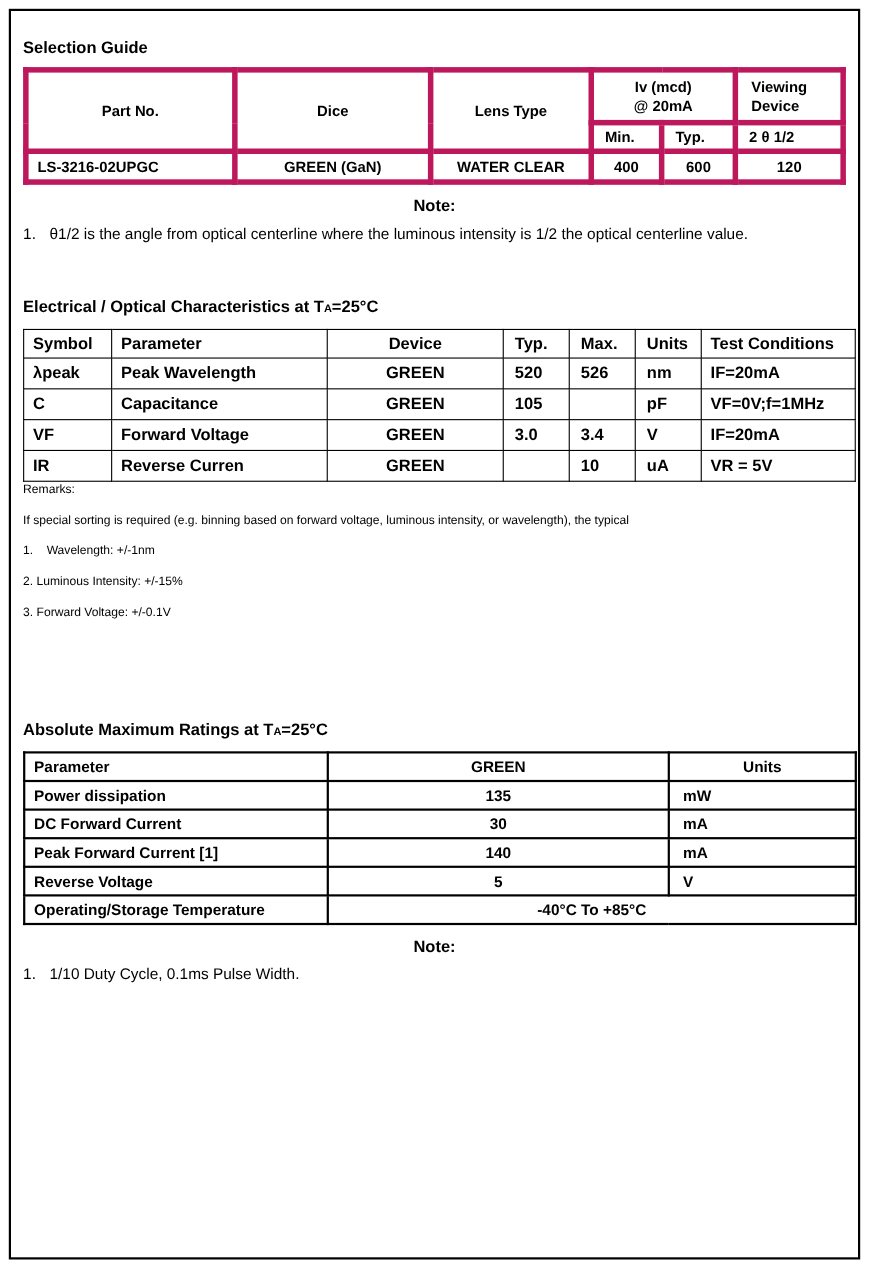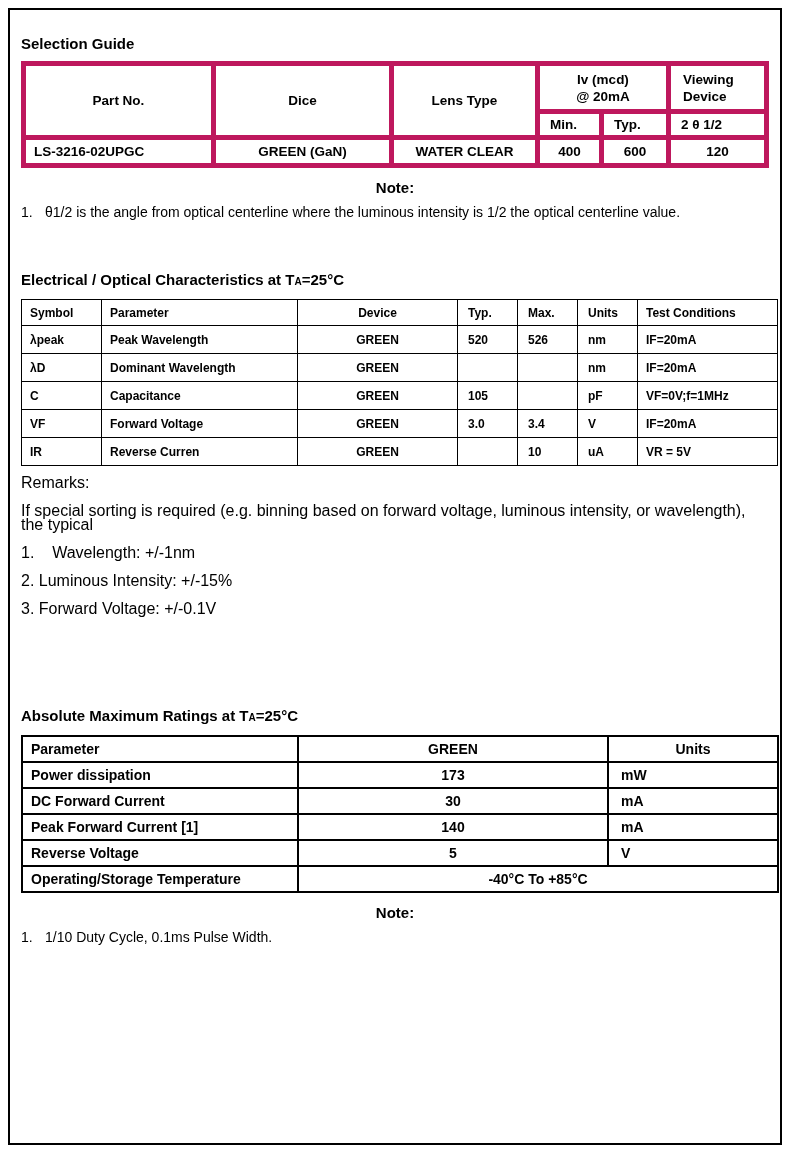--- a/index.html
+++ b/index.html
@@ -32,28 +32,28 @@
   .note-head { font-size:15px; font-weight:bold; margin-top:10px; line-height:20px;text-align:center; }
   .note-row { display:flex; font-size:14px; line-height:24px; margin-top:2px; }
   .note-num { width:24px; flex:none; }
   .note-text { flex:1; }
 
   
   .sec-head { margin-top:46px; }
   .sec-head-abs { margin-top:90px; }
 
   
-  .t2 { width:756px; margin-top:7px; font-size:12px; font-weight:bold; }
+  .t2 { width:756px; margin-top:7px; font-size:15px; font-weight:bold; }
   .t2 th, .t2 td { border:1px solid #000; height:28px; text-align:left; padding-left:8px; vertical-align:middle; }
   .t2 tr.hdr th { height:26px; }
   .t2 .c { text-align:center; padding-left:0; }
   .t2 .l10 { padding-left:10px; }
 
   
-  .remarks { font-size:16px; margin-top:10px; }
+  .remarks { font-size:11px; }
   .remarks p { margin:0 0 14px; white-space:pre-wrap; line-height:14px; }
 
   
   .t3 { width:756px; margin-top:7px; font-size:14px; font-weight:bold; }
   .t3 th, .t3 td { border:2px solid #000; height:26px; vertical-align:middle; }
   .t3 .pl { text-align:left; padding-left:8px; }
   .t3 .c { text-align:center; }
   .t3 .ul { text-align:left; padding-left:12px; }
 </style>
 </head>
@@ -135,29 +135,20 @@
     <tr>
       <td>λpeak</td>
       <td>Peak Wavelength</td>
       <td class="c">GREEN</td>
       <td class="l10">520</td>
       <td class="l10">526</td>
       <td class="l10">nm</td>
       <td>IF=20mA</td>
     </tr>
     <tr>
-      <td>λD</td>
-      <td>Dominant Wavelength</td>
-      <td class="c">GREEN</td>
-      <td class="l10"></td>
-      <td class="l10"></td>
-      <td class="l10">nm</td>
-      <td>IF=20mA</td>
-    </tr>
-    <tr>
       <td>C</td>
       <td>Capacitance</td>
       <td class="c">GREEN</td>
       <td class="l10">105</td>
       <td class="l10"></td>
       <td class="l10">pF</td>
       <td>VF=0V;f=1MHz</td>
     </tr>
     <tr>
       <td>VF</td>
@@ -199,21 +190,21 @@
         <col style="width:170px">
     </colgroup>
     <tbody>
         <tr>
       <th class="pl">Parameter</th>
       <th class="c">GREEN</th>
       <th class="c">Units</th>
     </tr>
     <tr>
       <td class="pl">Power dissipation</td>
-      <td class="c">173</td>
+      <td class="c">135</td>
       <td class="ul">mW</td>
     </tr>
     <tr>
       <td class="pl">DC Forward Current</td>
       <td class="c">30</td>
       <td class="ul">mA</td>
     </tr>
     <tr>
       <td class="pl">Peak Forward Current [1]</td>
       <td class="c">140</td>

